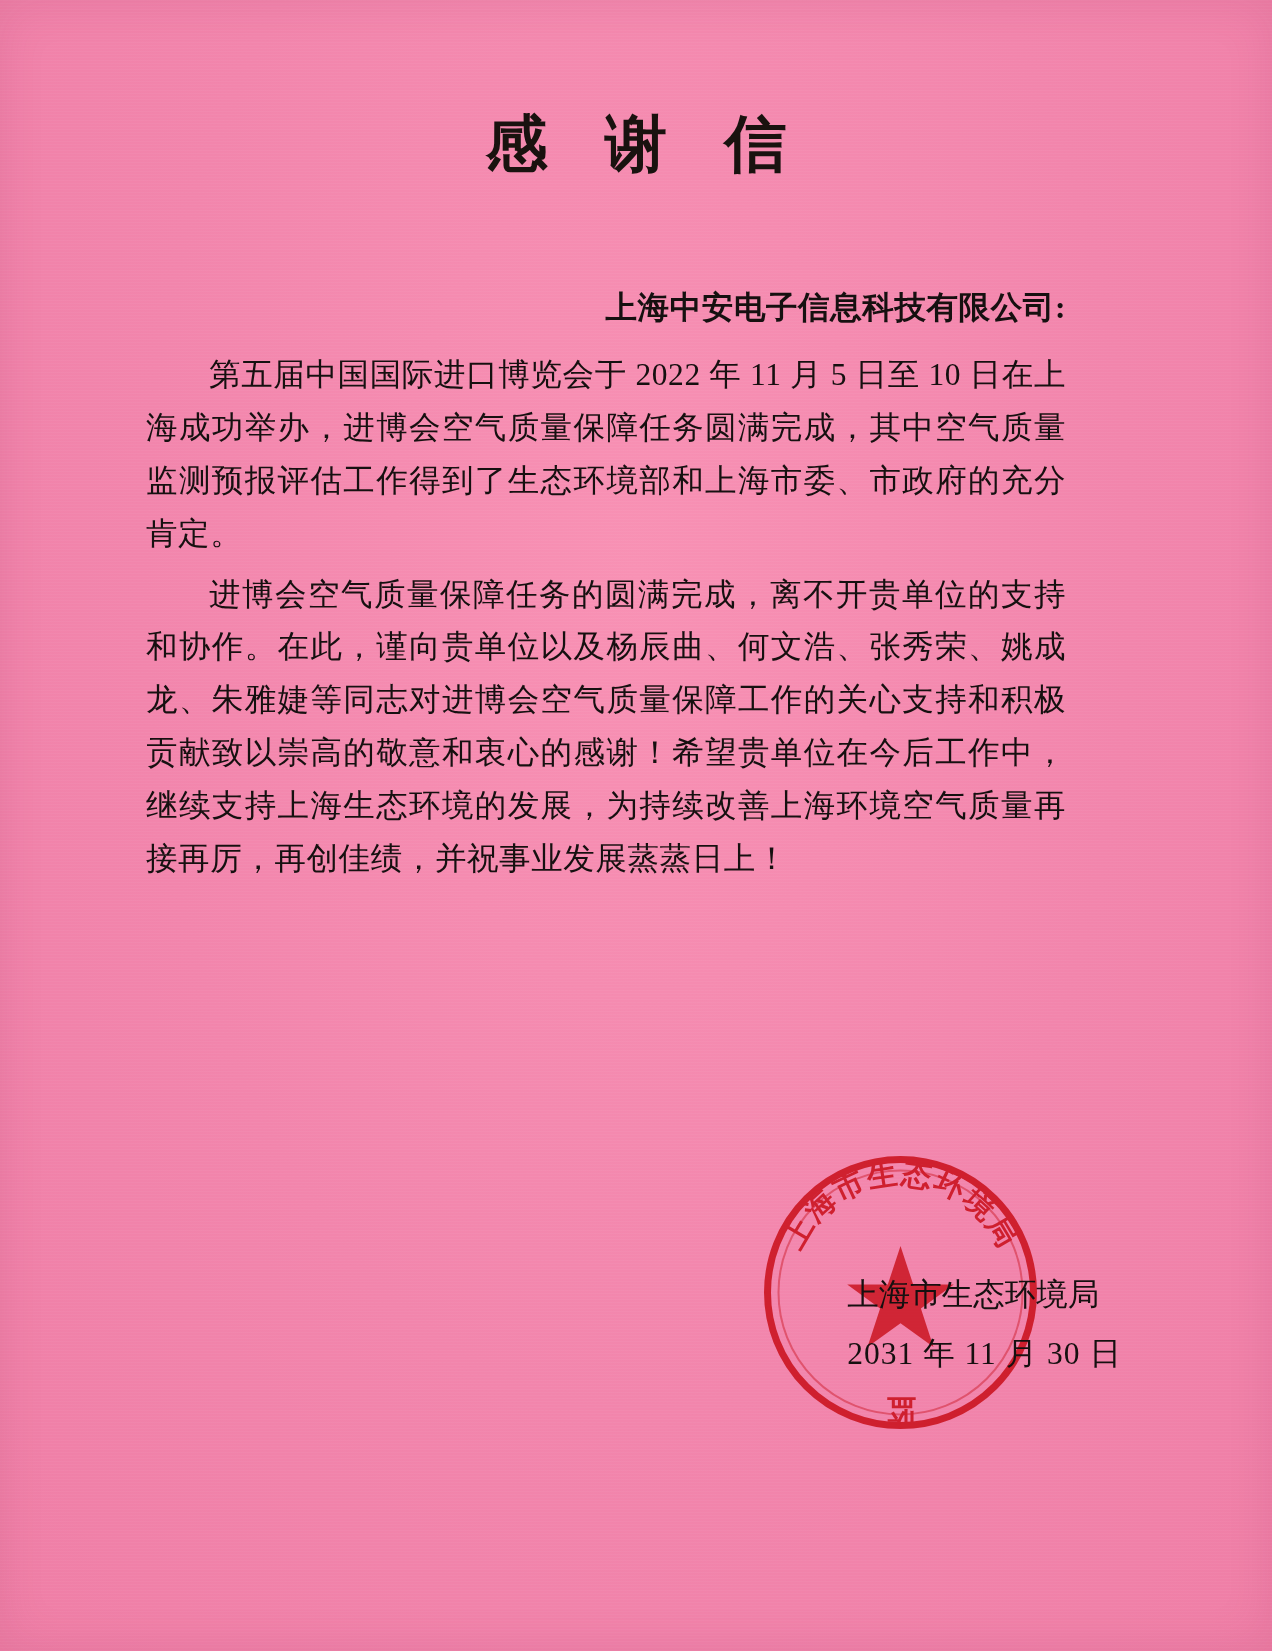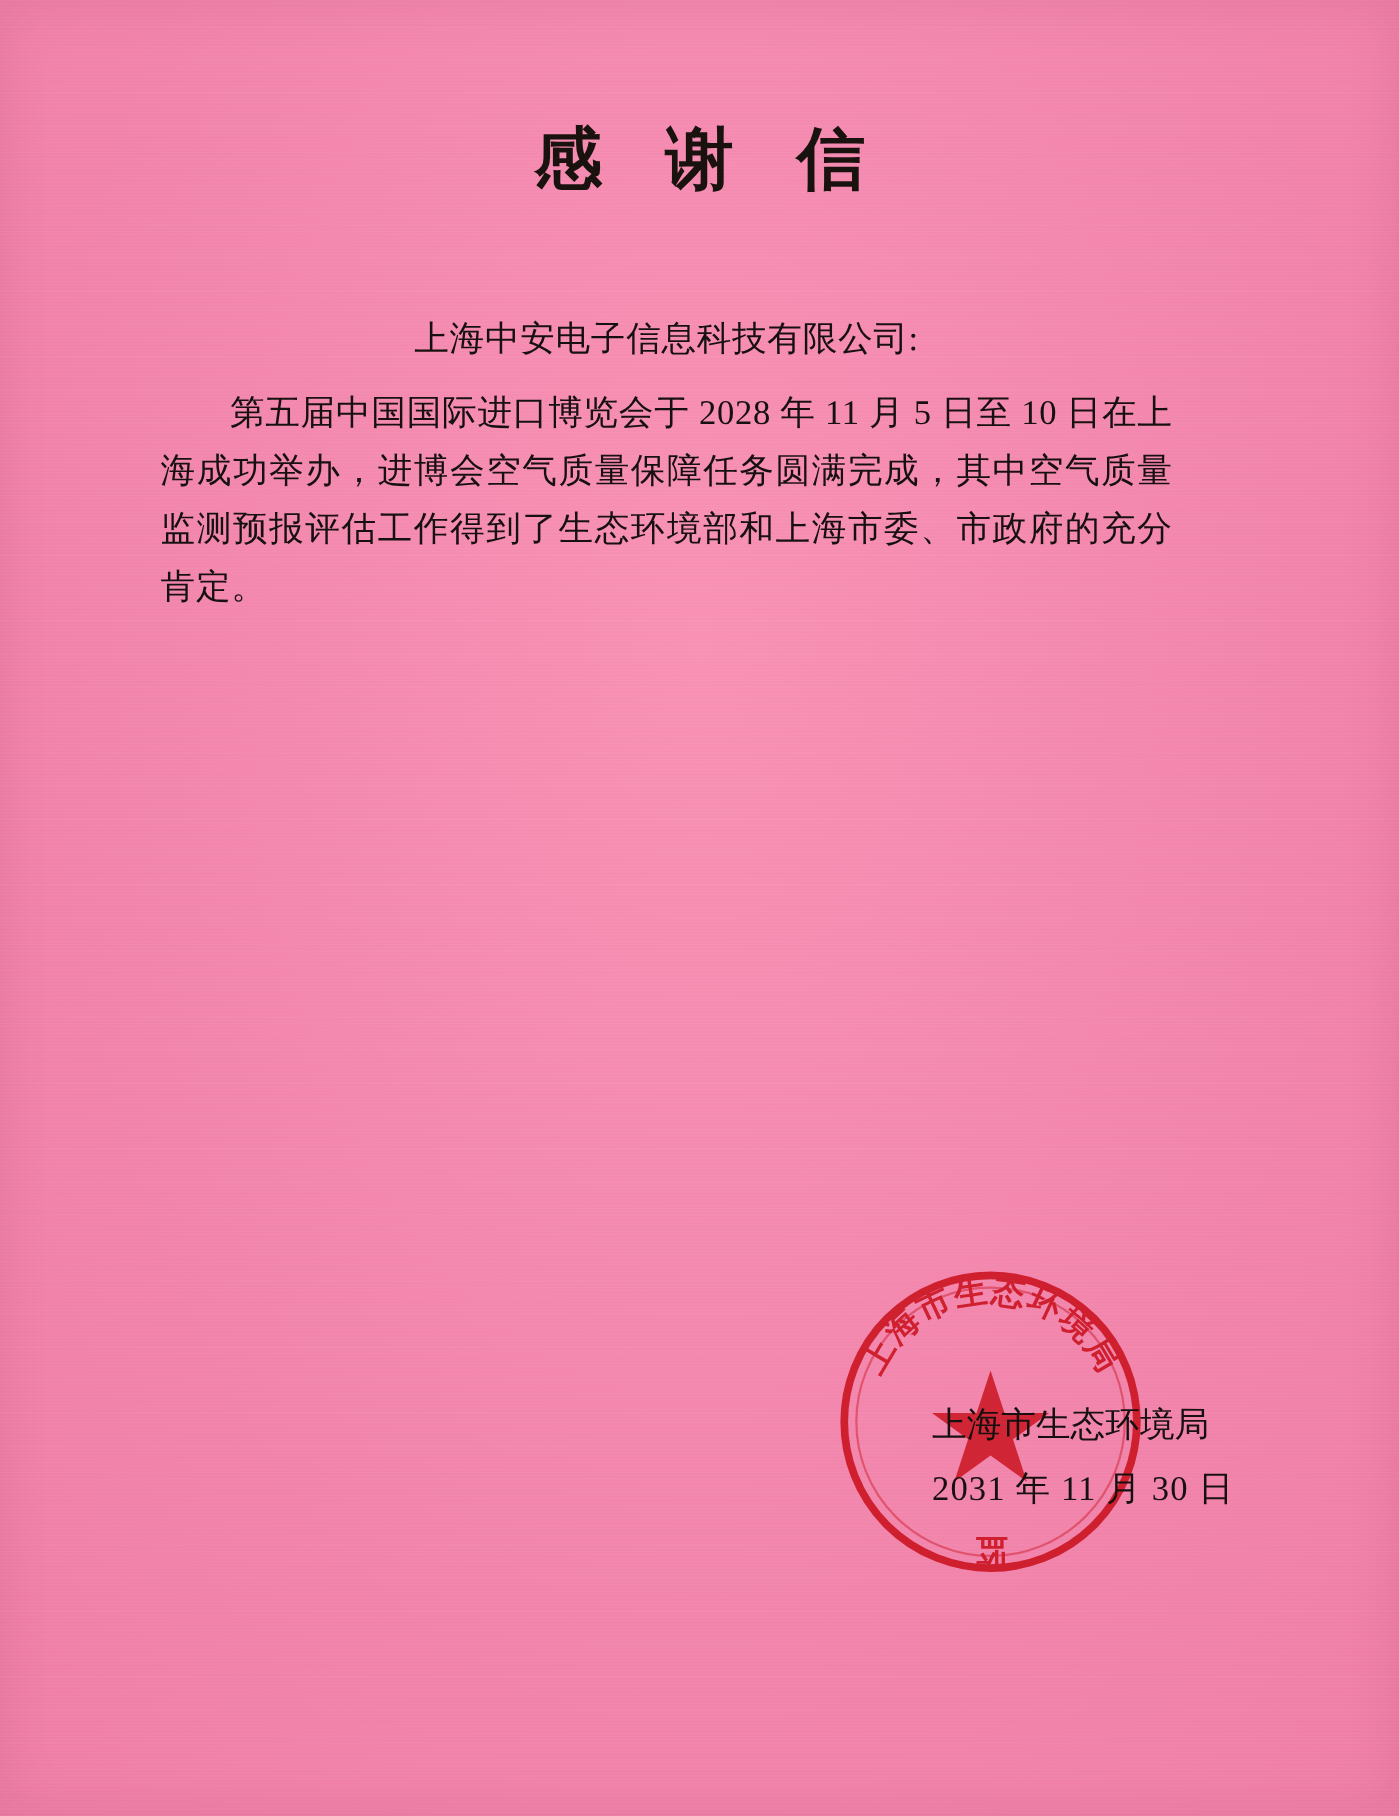--- a/index.html
+++ b/index.html
@@ -50,21 +50,22 @@
     top: 282px;
     left: 146px;
     width: 920px;
     color: #161010;
     font-size: 31.5px;
     line-height: 1.68;
     letter-spacing: 0.6px;
   }
   .salutation {
     margin: 0 0 14px 0;
-    text-align: center;
+    text-align: right;
+    font-weight: bold;
   }
   .para {
     margin: 0 0 8px 0;
     text-indent: 2em;
     text-align: justify;
     text-justify: inter-ideograph;
   }
   .signature {
     position: absolute;
     right: 150px;
@@ -107,21 +108,22 @@
 <body>
 
 <div class="paper"></div>
 
 <div class="sheet">
 
   <div class="title">感 谢 信</div>
 
   <div class="body-block">
     <p class="salutation">上海中安电子信息科技有限公司:</p>
-    <p class="para">第五届中国国际进口博览会于 2028 年 11 月 5 日至 10 日在上海成功举办，进博会空气质量保障任务圆满完成，其中空气质量监测预报评估工作得到了生态环境部和上海市委、市政府的充分肯定。</p>
+    <p class="para">第五届中国国际进口博览会于 2022 年 11 月 5 日至 10 日在上海成功举办，进博会空气质量保障任务圆满完成，其中空气质量监测预报评估工作得到了生态环境部和上海市委、市政府的充分肯定。</p>
+    <p class="para">进博会空气质量保障任务的圆满完成，离不开贵单位的支持和协作。在此，谨向贵单位以及杨辰曲、何文浩、张秀荣、姚成龙、朱雅婕等同志对进博会空气质量保障工作的关心支持和积极贡献致以崇高的敬意和衷心的感谢！希望贵单位在今后工作中，继续支持上海生态环境的发展，为持续改善上海环境空气质量再接再厉，再创佳绩，并祝事业发展蒸蒸日上！</p>
   </div>
 
   <div class="seal">
     <svg width="285" height="285" viewBox="0 0 285 285" xmlns="http://www.w3.org/2000/svg">
       <defs>
         <path id="sealArcTop" d="M 34 142.5 A 108.5 108.5 0 0 1 251 142.5"></path>
         <path id="sealArcBottom" d="M 251 142.5 A 108.5 108.5 0 0 1 34 142.5"></path>
       </defs>
       <circle cx="142.5" cy="142.5" r="133" fill="none" stroke="#d5202a" stroke-width="7"></circle>
       <circle cx="142.5" cy="142.5" r="122" fill="none" stroke="#d5202a" stroke-width="2" opacity="0.5"></circle>

